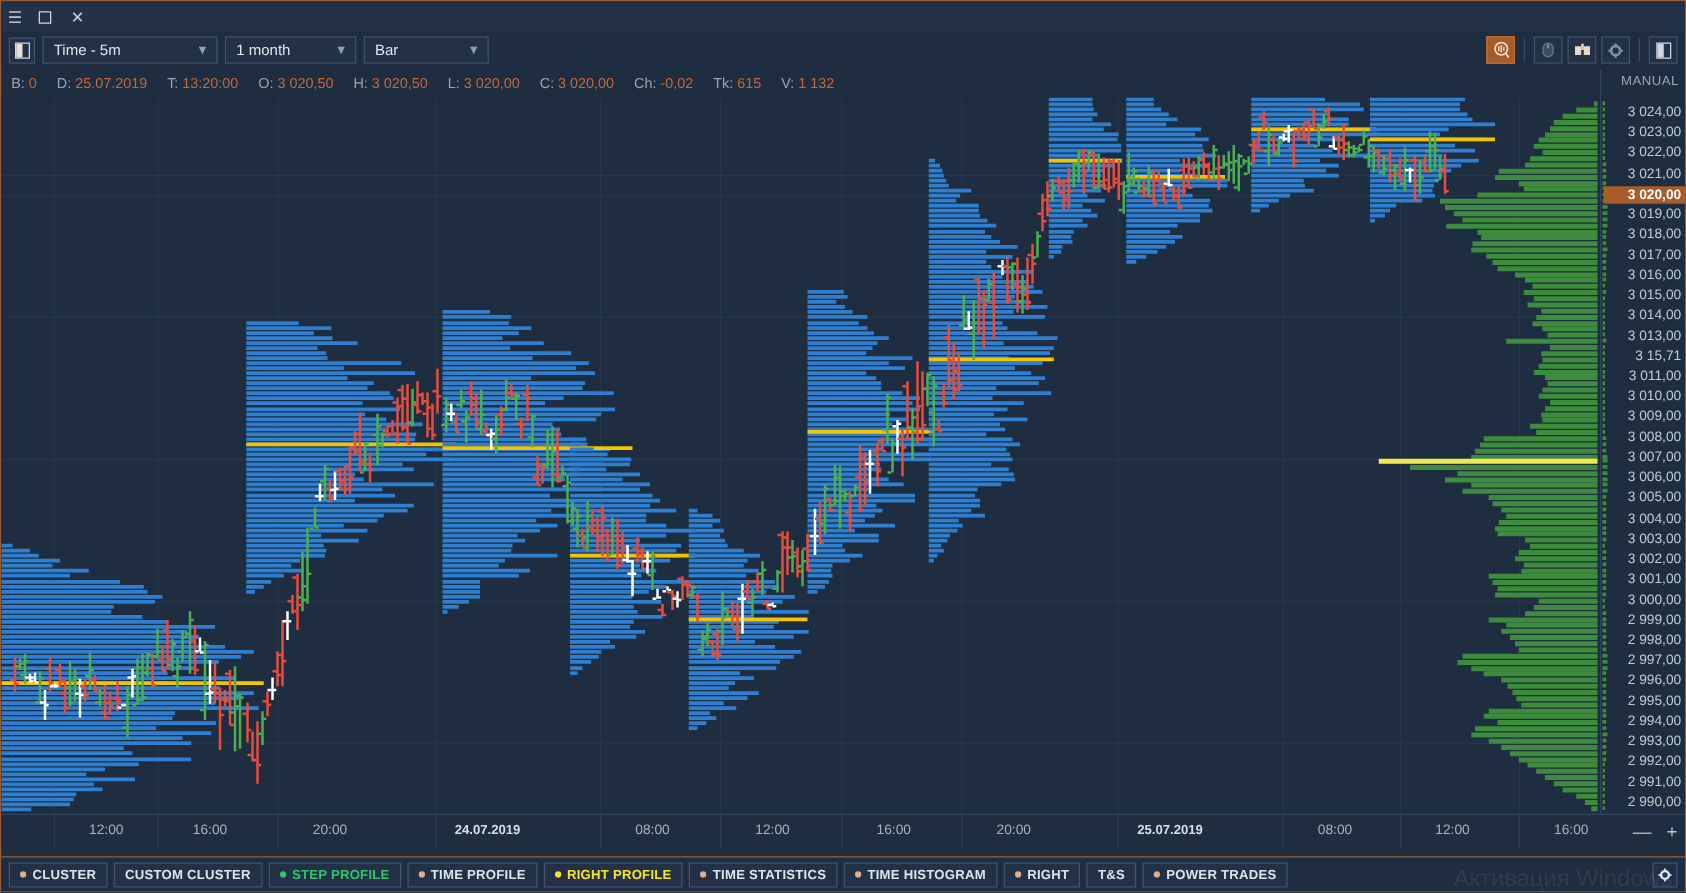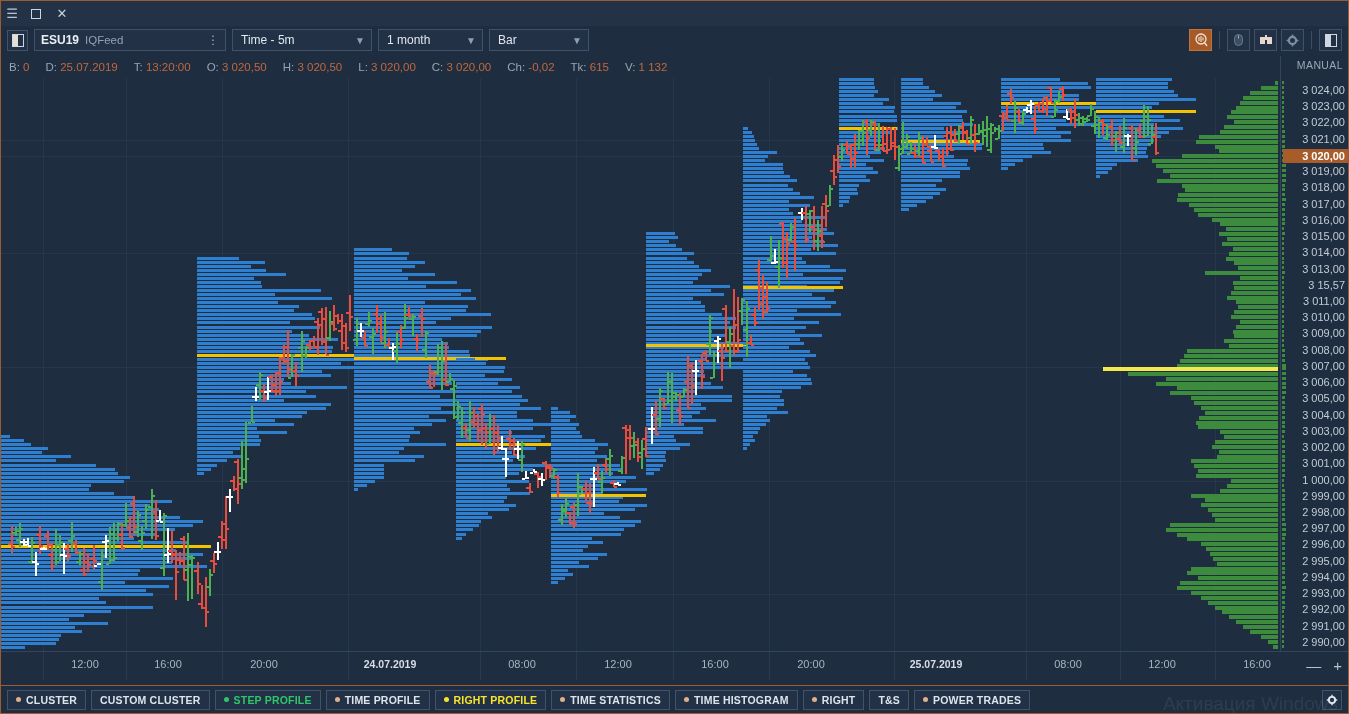--- a/index.html
+++ b/index.html
@@ -234,25 +234,20 @@
   </div>
 
   <div class="toolbar">
 
     <div class="sq-btn">
       <span class="panel-glyph">
           <i></i>
         </span>
     </div>
 
-    <div class="instrument">
-      <span class="sym">ESU19</span>
-      <span class="feed">IQFeed</span>
-      <span class="dots">⋮</span>
-    </div>
 
     <div class="sel sel-tf">
       <span>Time - 5m</span>
       <span class="cv">▼</span>
     </div>
 
     <div class="sel sel-per">
       <span>1 month</span>
       <span class="cv">▼</span>
     </div>
@@ -1951,33 +1946,33 @@
       <div class="pa-lbl" style="top: 60.4504px;">3 022,00</div>
       <div class="pa-lbl" style="top: 76.6827px;">3 021,00</div>
       <div class="pa-lbl hl" style="top: 92.915px;">3 020,00</div>
       <div class="pa-lbl" style="top: 109.147px;">3 019,00</div>
       <div class="pa-lbl" style="top: 125.38px;">3 018,00</div>
       <div class="pa-lbl" style="top: 141.612px;">3 017,00</div>
       <div class="pa-lbl" style="top: 157.844px;">3 016,00</div>
       <div class="pa-lbl" style="top: 174.076px;">3 015,00</div>
       <div class="pa-lbl" style="top: 190.309px;">3 014,00</div>
       <div class="pa-lbl" style="top: 206.541px;">3 013,00</div>
-      <div class="pa-lbl" style="top: 222.773px;">3 15,57</div>
+      <div class="pa-lbl" style="top: 222.773px;">3 15,71</div>
       <div class="pa-lbl" style="top: 239.006px;">3 011,00</div>
       <div class="pa-lbl" style="top: 255.238px;">3 010,00</div>
       <div class="pa-lbl" style="top: 271.47px;">3 009,00</div>
       <div class="pa-lbl" style="top: 287.703px;">3 008,00</div>
       <div class="pa-lbl" style="top: 303.935px;">3 007,00</div>
       <div class="pa-lbl" style="top: 320.167px;">3 006,00</div>
       <div class="pa-lbl" style="top: 336.399px;">3 005,00</div>
       <div class="pa-lbl" style="top: 352.632px;">3 004,00</div>
       <div class="pa-lbl" style="top: 368.864px;">3 003,00</div>
       <div class="pa-lbl" style="top: 385.096px;">3 002,00</div>
       <div class="pa-lbl" style="top: 401.329px;">3 001,00</div>
-      <div class="pa-lbl" style="top: 417.561px;">1 000,00</div>
+      <div class="pa-lbl" style="top: 417.561px;">3 000,00</div>
       <div class="pa-lbl" style="top: 433.793px;">2 999,00</div>
       <div class="pa-lbl" style="top: 450.025px;">2 998,00</div>
       <div class="pa-lbl" style="top: 466.258px;">2 997,00</div>
       <div class="pa-lbl" style="top: 482.49px;">2 996,00</div>
       <div class="pa-lbl" style="top: 498.722px;">2 995,00</div>
       <div class="pa-lbl" style="top: 514.955px;">2 994,00</div>
       <div class="pa-lbl" style="top: 531.187px;">2 993,00</div>
       <div class="pa-lbl" style="top: 547.419px;">2 992,00</div>
       <div class="pa-lbl" style="top: 563.652px;">2 991,00</div>
       <div class="pa-lbl" style="top: 579.884px;">2 990,00</div>

